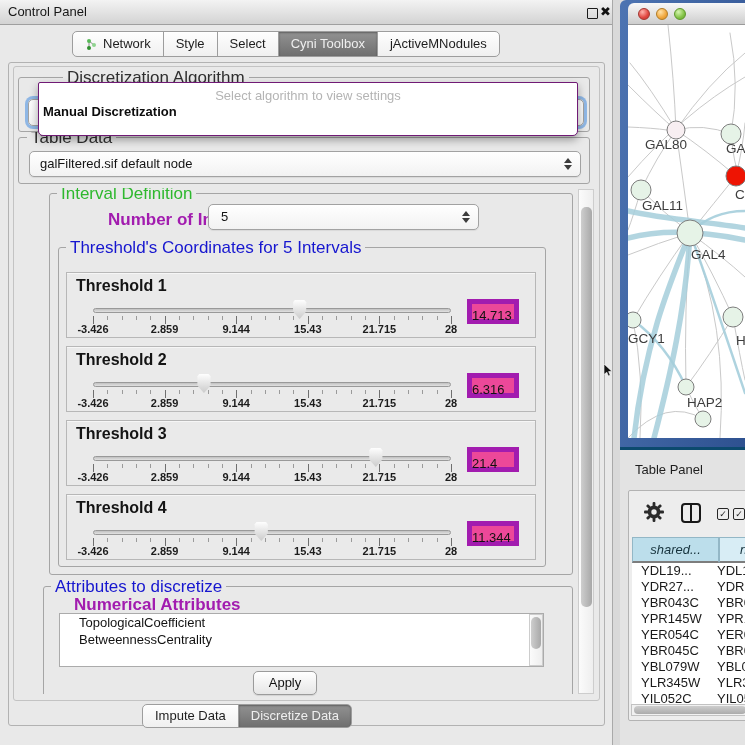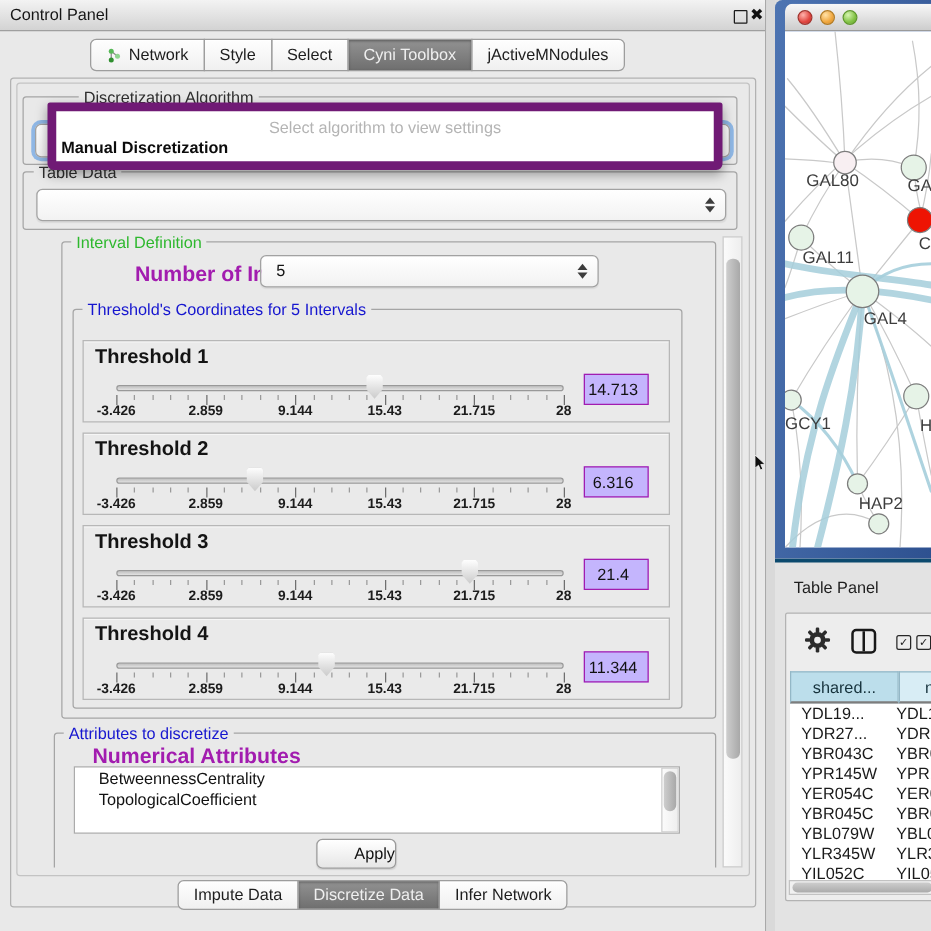--- a/index.html
+++ b/index.html
@@ -25,80 +25,80 @@
   #main-tabs{left:72px;top:31px;}
   #bottom-tabs{left:142px;top:704px;}
   #bottom-tabs .seg{height:22px;line-height:22px;}
 
   
   #outer-pane{position:absolute;left:8px;top:62px;width:595px;height:662px;border:1px solid #b2b2b2;border-radius:3px;}
   #inner-pane{position:absolute;left:13px;top:66px;width:585px;height:633px;border:1px solid #c3c3c3;border-radius:3px;}
 
   
   .group{position:absolute;border:1px solid #a5a5a5;border-radius:3px;box-sizing:border-box;}
-  .group-title{position:absolute;top:-8px;left:7px;background:#e9e9e9;padding:0 4px;font-size:13px;color:#2f2f2f;line-height:15px;white-space:nowrap;}
+  .group-title{position:absolute;top:-8px;left:7px;background:#e9e9e9;padding:0 4px;font-size:17px;color:#2f2f2f;line-height:15px;white-space:nowrap;}
 
   
   .combo{position:absolute;background:linear-gradient(#ffffff,#f2f2f2);border:1px solid #a2a2a2;border-radius:5px;box-sizing:border-box;box-shadow:0 1px 1px rgba(0,0,0,.07);}
   .combo .cval{position:absolute;left:10px;top:0;font-size:13px;color:#141414;line-height:24px;white-space:nowrap;}
   .spin{position:absolute;right:8px;top:50%;transform:translateY(-50%);width:8px;}
   .spin i{display:block;width:0;height:0;border-left:4px solid transparent;border-right:4px solid transparent;}
   .spin .up{border-bottom:5px solid #3c3c3c;margin-bottom:2px;}
   .spin .dn{border-top:5px solid #3c3c3c;}
 
   
   #algo-combo{left:28px;top:99px;width:556px;height:27px;box-shadow:0 0 0 3px rgba(96,156,227,.65);z-index:3;}
   
-  #algo-popup{position:absolute;left:38px;top:82px;width:540px;height:54px;background:#fff;border:7px solid #701a75;
+  #algo-popup{position:absolute;left:38px;top:82px;width:540px;height:54px;background:#fff;border:1px solid #701a75;
               border-radius:2px 2px 5px 5px;box-shadow:0 4px 9px rgba(0,0,0,.35);z-index:50;box-sizing:border-box;}
   #algo-popup .ph{position:absolute;left:0;top:5px;width:100%;text-align:center;font-size:13px;color:#b4b4b4;}
   #algo-popup .opt{position:absolute;left:4px;font-size:13px;color:#0c0c0c;white-space:nowrap;}
   #algo-popup .opt.sel{font-weight:bold;}
 
   
   .vtrack{position:absolute;background:linear-gradient(90deg,#fbfbfb,#eee);border:1px solid #cdcdcd;box-sizing:border-box;}
   .vthumb{position:absolute;border-radius:5px;background:linear-gradient(90deg,#cecece,#a8a8a8);}
 
   
   .tbox{position:absolute;left:7px;width:470px;height:66px;border:1px solid #b7b7b7;background:#eaeaea;box-shadow:inset 0 1px 0 #f6f6f6;box-sizing:border-box;}
   .tbox .tlabel{position:absolute;left:9px;top:4px;font-size:16px;font-weight:bold;color:#141414;}
   .track{position:absolute;left:26px;top:35px;width:358px;height:5px;border:1px solid #999;border-radius:3px;background:linear-gradient(#c0c0c0,#e2e2e2);box-sizing:border-box;}
   .thumb{position:absolute;top:27px;width:15px;height:19px;background:linear-gradient(#fefefe,#cbcbcb);
          clip-path:polygon(50% 100%,6% 60%,6% 12%,18% 0,82% 0,94% 12%,94% 60%);filter:drop-shadow(0 0 1px #777);}
   .tick{position:absolute;width:1px;background:#6f6f6f;}
   .ticklabel{position:absolute;top:50px;transform:translateX(-50%);font-size:11px;font-weight:bold;color:#1c1c1c;white-space:nowrap;}
-  .tval{position:absolute;left:400px;top:26px;width:52px;height:25px;background:#c4b5fd;border:1px solid #a21caf;box-sizing:border-box;
-        font-size:13px;color:#111;text-align:center;line-height:23px;padding-right:5px;}
+  .tval{position:absolute;left:400px;top:26px;width:52px;height:25px;background:#ec4899;border:5px solid #a21caf;box-sizing:border-box;
+        font-size:13px;color:#111;text-align:left;line-height:23px;padding-right:5px;}
 
   
   #attr-list{position:absolute;left:15px;top:26px;width:485px;height:54px;background:#fff;border:1px solid #ababab;box-sizing:border-box;overflow:hidden;}
   #attr-list .li{font-size:13px;color:#121212;line-height:17px;padding-left:19px;white-space:nowrap;}
 
   
   #apply-btn{position:absolute;left:253px;top:671px;width:64px;height:24px;background:linear-gradient(#ffffff,#e6e6e6);
-             border:1px solid #9b9b9b;border-radius:5px;font-size:13px;color:#111;text-align:right;line-height:22px;box-sizing:border-box;box-shadow:0 1px 1px rgba(0,0,0,.1);}
+             border:1px solid #9b9b9b;border-radius:5px;font-size:13px;color:#111;text-align:center;line-height:22px;box-sizing:border-box;box-shadow:0 1px 1px rgba(0,0,0,.1);}
 
   
   #net-window{position:absolute;left:620px;top:0;width:125px;height:447px;background:linear-gradient(100deg,#4d74b2,#2e5190);border-radius:6px 0 0 0;}
   #net-titlebar{position:absolute;left:8px;top:3px;right:0;height:22px;background:linear-gradient(#f8f8f8,#cdcdcd);border-radius:6px 0 0 0;border-bottom:1px solid #9a9a9a;box-sizing:border-box;}
   .tl{position:absolute;top:5px;width:12px;height:12px;border-radius:50%;box-sizing:border-box;}
   .tl.red{left:10px;background:radial-gradient(circle at 35% 30%,#ffb3ac,#e0443e 60%,#c03a34);border:1px solid #a2342e;}
   .tl.yel{left:28px;background:radial-gradient(circle at 35% 30%,#ffe2a8,#f0a63c 60%,#d08a2c);border:1px solid #b27b23;}
   .tl.grn{left:46px;background:radial-gradient(circle at 35% 30%,#d6f5b0,#82c245 60%,#67a32f);border:1px solid #5e982b;}
   #net-canvas{position:absolute;left:8px;top:25px;right:0;bottom:9px;background:#fff;overflow:hidden;}
 
   #table-panel{position:absolute;left:620px;top:447px;width:125px;height:298px;background:#e3e3e3;border-top:3px solid #0c4a6e;box-sizing:border-box;}
   #tp-titlebar{position:absolute;left:0;top:0;width:100%;height:40px;}
   #tp-title{position:absolute;left:15px;top:0;line-height:40px;font-size:13px;color:#1e1e1e;}
   #tp-body{position:absolute;left:8px;top:40px;width:130px;height:231px;background:#ededed;border:1px solid #b3b3b3;border-radius:2px;box-sizing:border-box;}
   .chk{position:absolute;top:17px;width:12px;height:12px;border:1.7px solid #262626;border-radius:2px;font-size:9px;font-weight:bold;color:#262626;text-align:center;line-height:11px;box-sizing:border-box;}
   #colicon{position:absolute;left:52px;top:12px;width:20px;height:20px;border:2.4px solid #181818;border-radius:4px;box-sizing:border-box;}
   #colicon i{position:absolute;left:50%;top:0;bottom:0;width:2.4px;margin-left:-1.2px;background:#181818;}
   #tp-header{position:absolute;left:3px;top:46px;height:26px;display:flex;}
-  #tp-header .hc{box-sizing:border-box;border:1px solid #93b7c6;border-bottom:2px solid #7d7d7d;font-size:13px;color:#16323c;line-height:23px;}
+  #tp-header .hc{box-sizing:border-box;border:1px solid #93b7c6;border-bottom:2px solid #7d7d7d;font-size:13px;color:#16323c;line-height:23px;font-style:italic;}
   #tp-rows{position:absolute;left:3px;top:72px;width:127px;height:141px;background:#fff;overflow:hidden;}
   .trow{height:16px;line-height:16px;font-size:13px;color:#1a1a1a;position:relative;white-space:nowrap;}
   .trow .c1{position:absolute;left:9px;}
   .trow .c2{position:absolute;left:85px;}
   #tp-hbar{position:absolute;left:2px;top:213px;width:128px;height:12px;background:#f1f1f1;border:1px solid #c2c2c2;box-sizing:border-box;}
   #tp-hthumb{position:absolute;left:2px;top:1px;width:112px;height:8px;border-radius:4px;background:linear-gradient(#cdcdcd,#ababab);}
 
   #divider{position:absolute;left:613px;top:0;width:7px;height:745px;background:#d9d9d9;}
   #cursor{position:absolute;left:604px;top:364px;z-index:99;}
   .bold{font-weight:bold;}
@@ -156,20 +156,21 @@
     </div>
 
     <div id="algo-popup">
       <div class="ph">Select algorithm to view settings</div>
     <div class="opt sel" style="top: 21px;">Manual Discretization</div>
       </div>
 
     <div class="group" style="left:18px;top:137px;width:572px;height:47px">
       <span class="group-title" style="left:8px">Table Data</span>
       <div class="combo" style="left:10px;top:13px;width:552px;height:26px">
+        <span class="cval">galFiltered.sif default node</span>
         <span class="spin">
             <i class="up"></i>
             <i class="dn"></i>
           </span>
       </div>
     </div>
 
     <div id="scrollview" style="position:absolute;left:14px;top:188px;width:564px;height:506px;overflow:hidden;">
 
       <div class="group" style="left:35px;top:5px;width:524px;height:382px">
@@ -342,41 +343,38 @@
         </div>
       </div>
 
       <div class="group" style="left:29px;top:398px;width:530px;height:140px">
         <span class="group-title" id="attributes-title" style="color: rgb(22, 22, 207);">Attributes to discretize</span>
         <span class="lbl bold" style="left:7px;top:8px">Numerical Attributes</span>
         <div id="attr-list">
           <div class="vtrack" style="right:0;top:0;width:14px;height:52px">
             <div class="vthumb" style="left:1px;top:2px;width:10px;height:32px"></div>
           </div>
+            <div class="li">TopologicalCoefficient</div>
             <div class="li">BetweennessCentrality</div>
-            <div class="li">TopologicalCoefficient</div>
           </div>
       </div>
     </div>
 
     <div class="vtrack" style="left:578px;top:189px;width:16px;height:505px">
       <div class="vthumb" style="left:2px;top:17px;width:11px;height:400px"></div>
     </div>
 
     <div id="apply-btn">Apply</div>
 
     <div id="bottom-tabs" class="segbar">
         <div class="seg">
           <span>Impute Data</span>
         </div>
         <div class="seg sel">
           <span>Discretize Data</span>
-        </div>
-        <div class="seg">
-          <span>Infer Network</span>
         </div>
       </div>
   </div>
 
   <div id="divider"></div>
 
   <div id="net-window">
     <div id="net-titlebar">
       <span class="tl red"></span>
       <span class="tl yel"></span>

